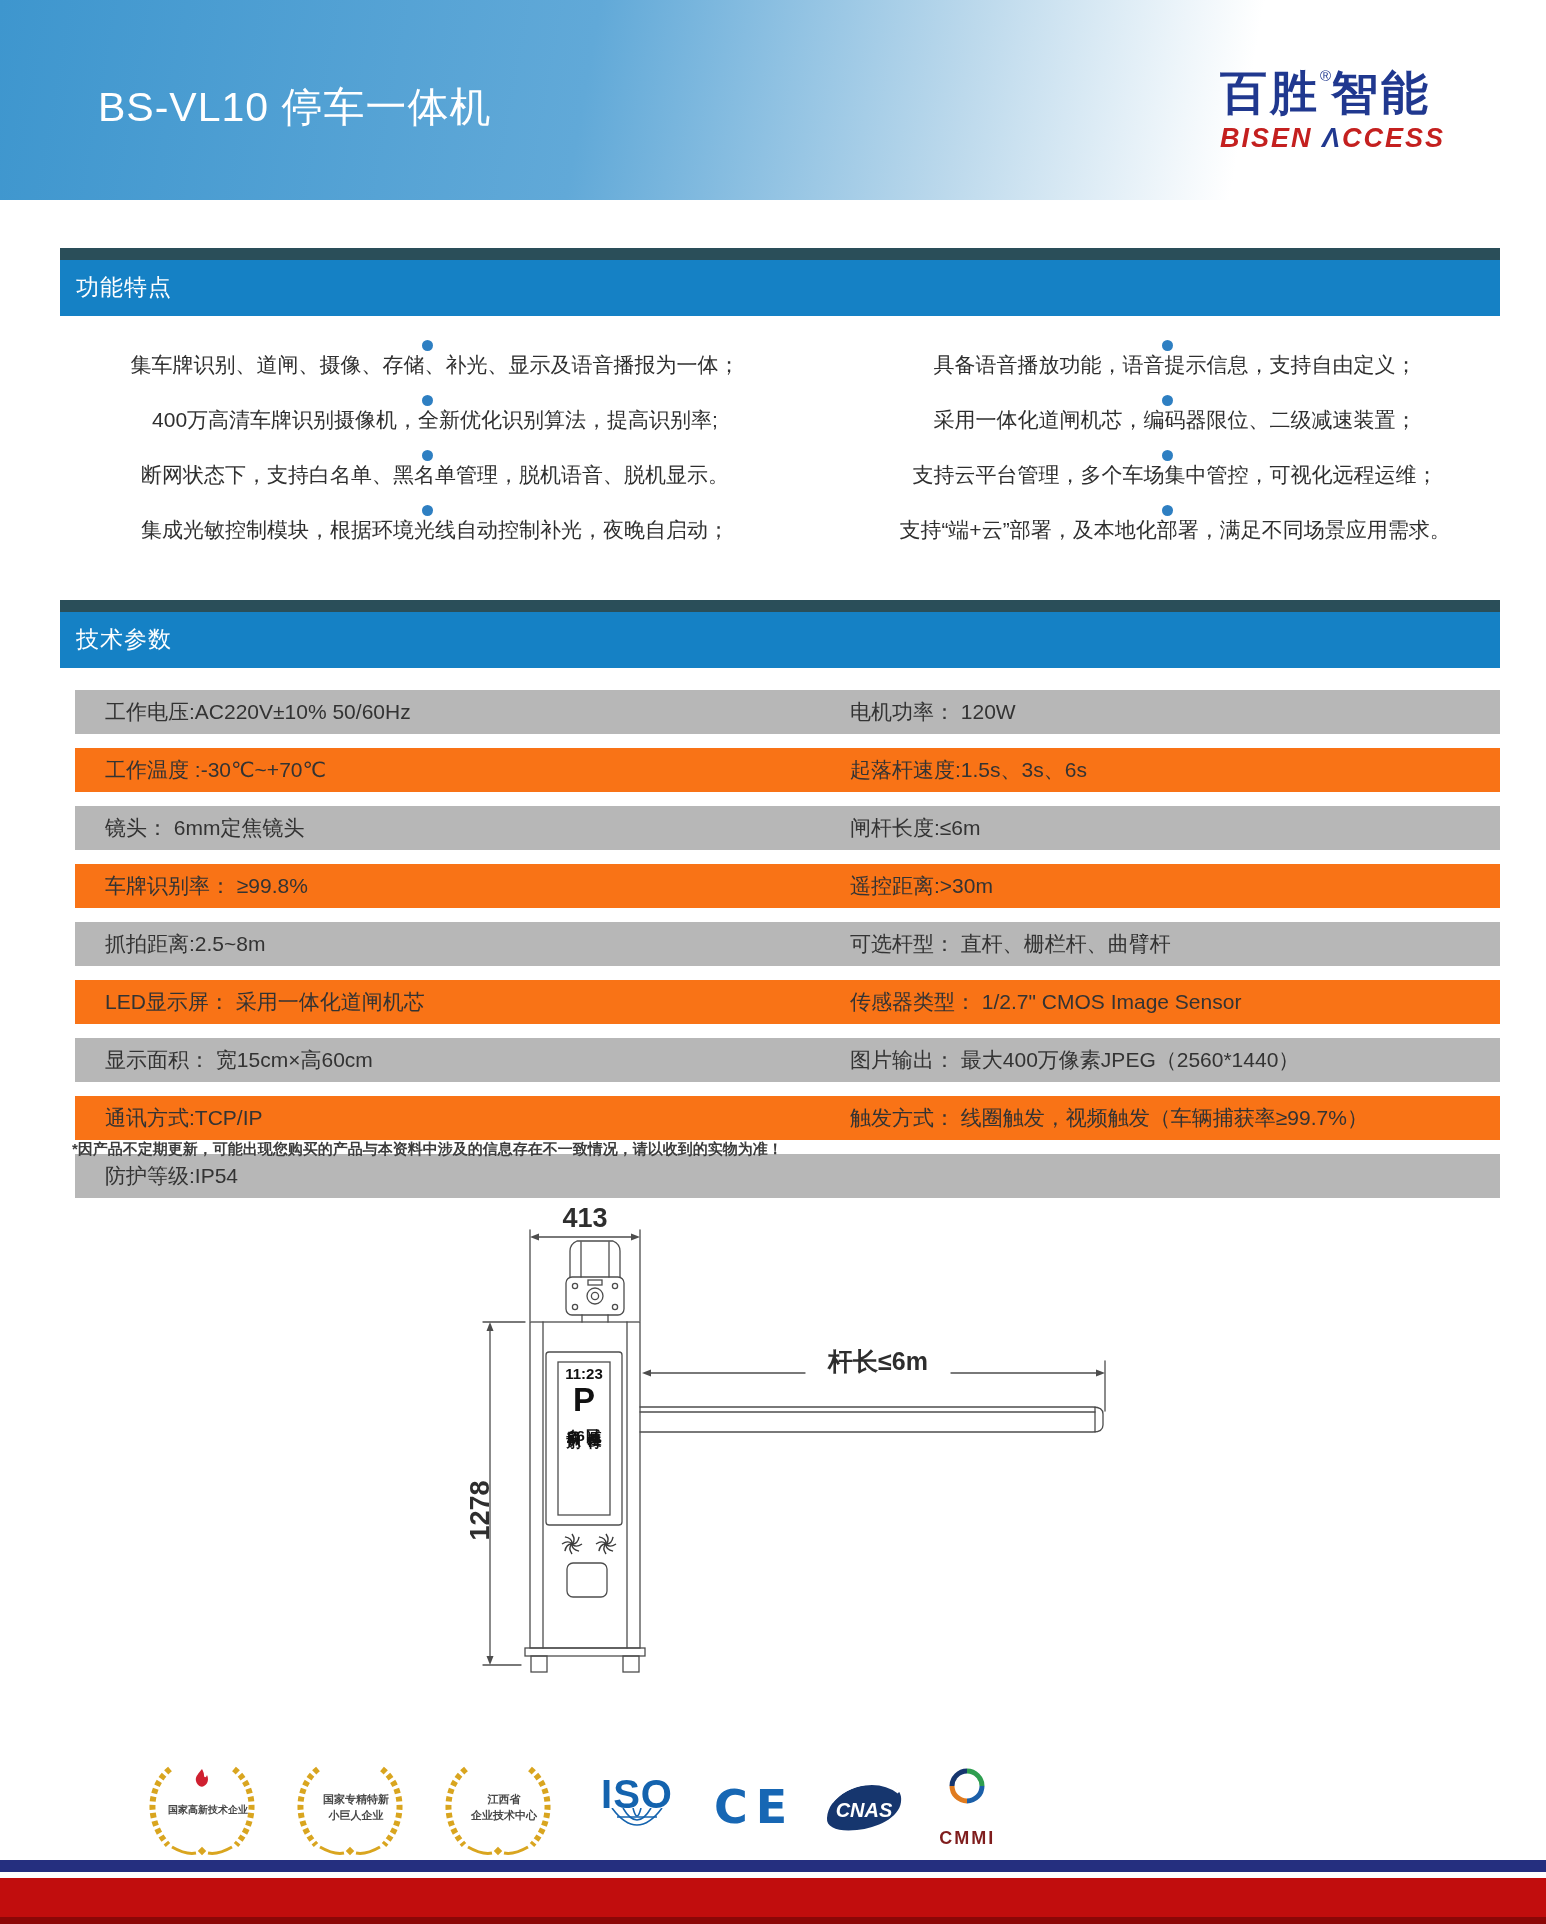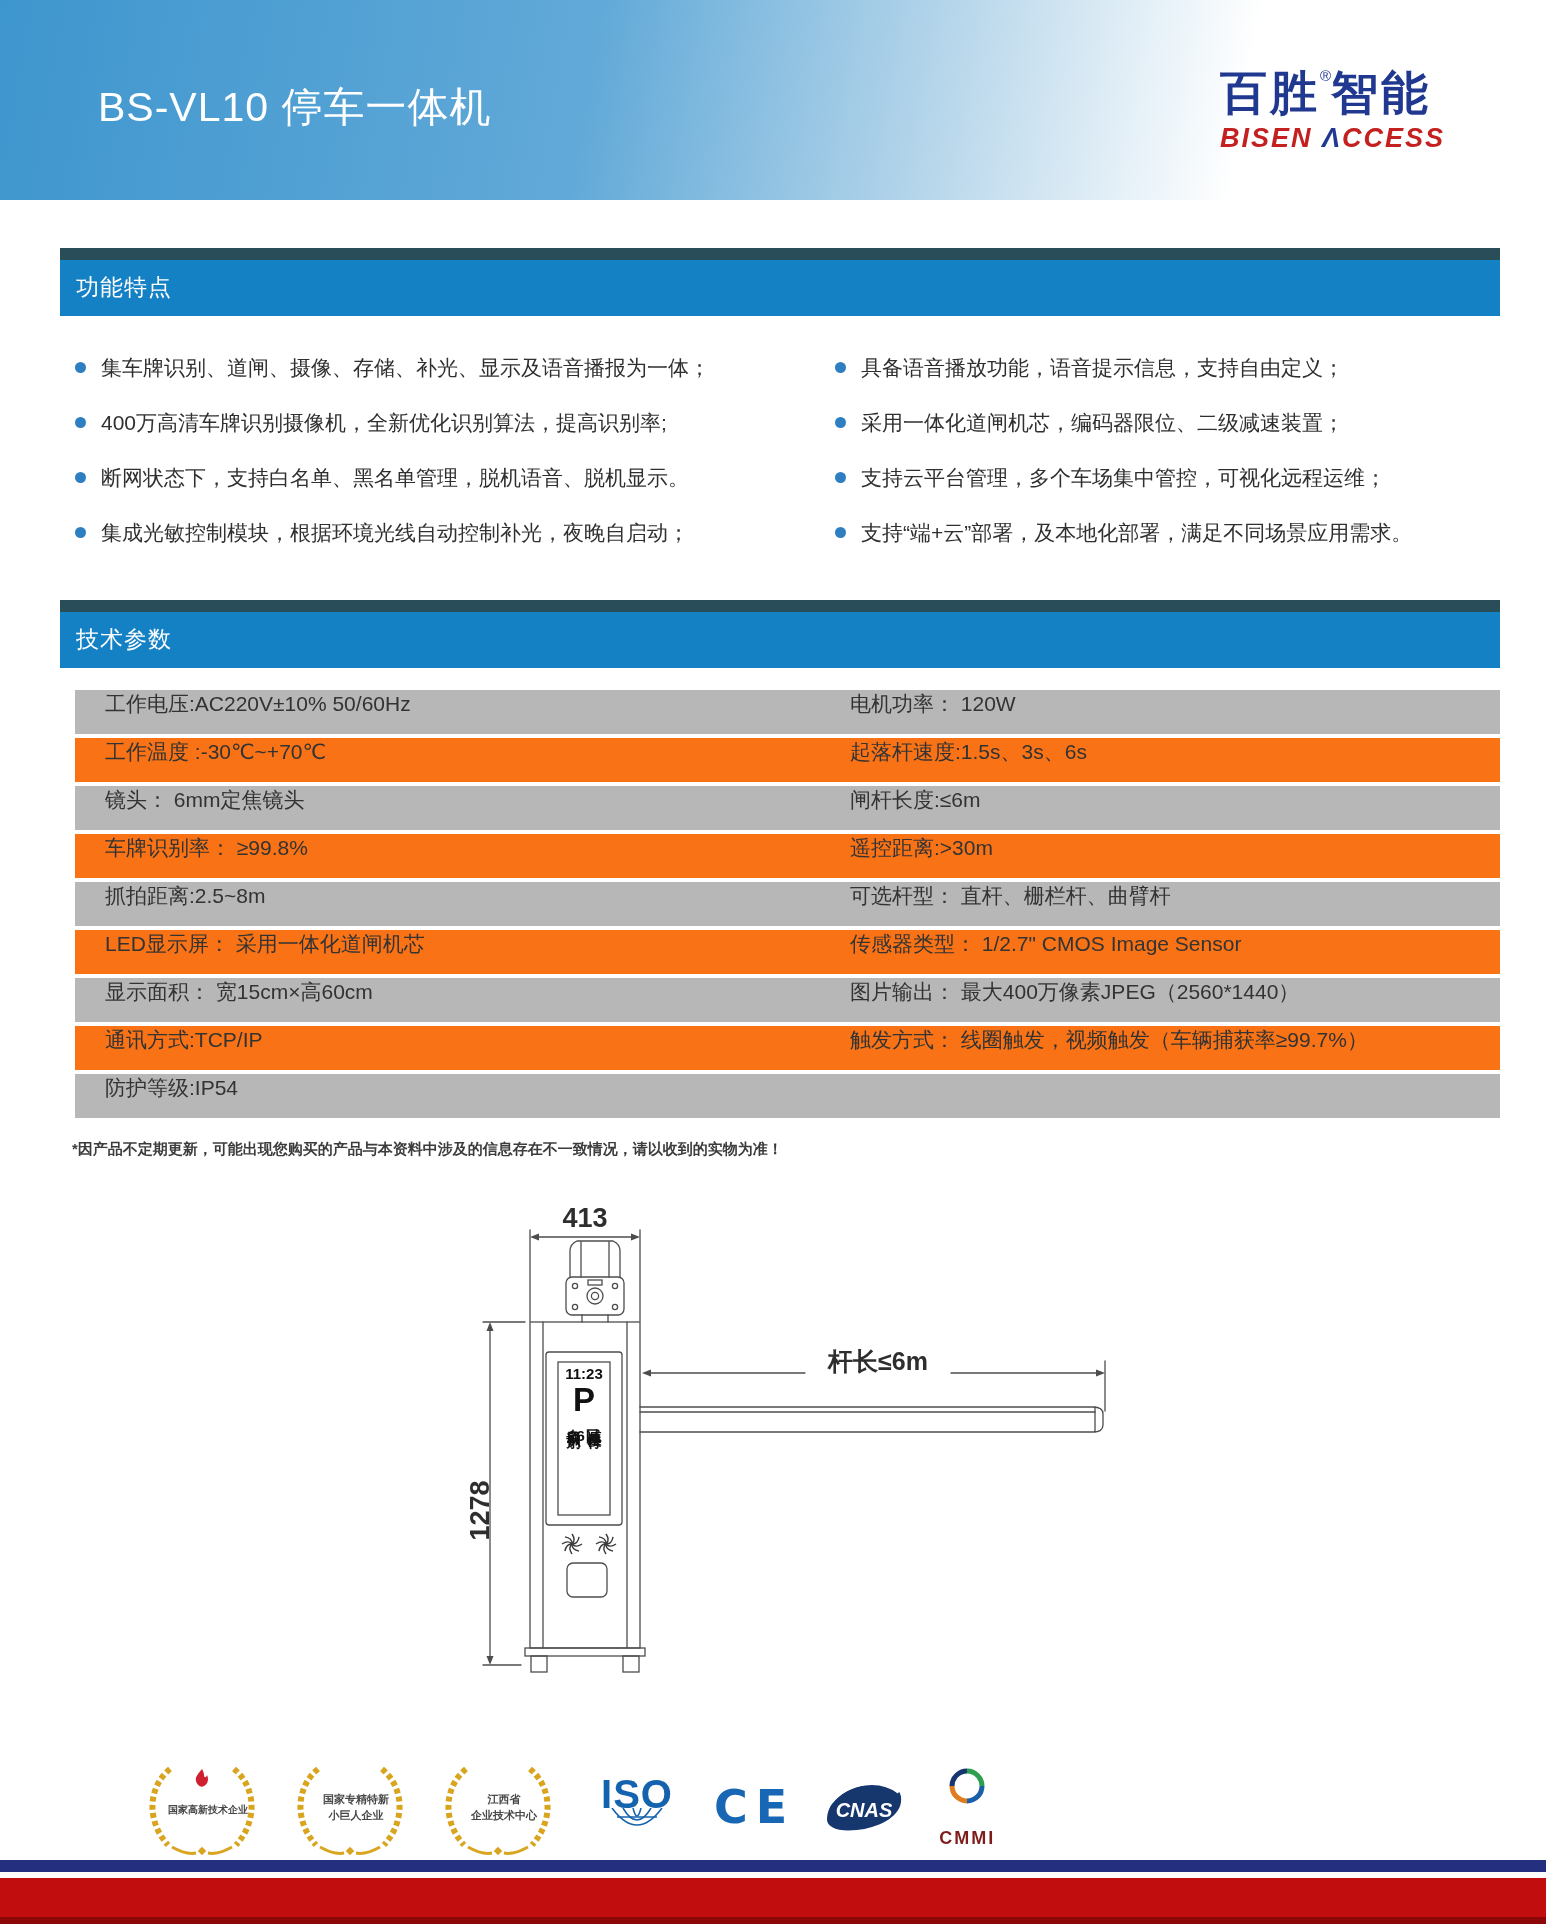--- a/index.html
+++ b/index.html
@@ -22,27 +22,27 @@
   .section-bar{position:absolute;left:60px;width:1440px;height:68px;box-sizing:border-box;
     background:#1581c5;border-top:12px solid #2a4e59;color:#ffffff;font-size:23px;
     font-weight:500;line-height:54px;padding-left:16px;letter-spacing:1px;}
   .bar-features{top:248px;}
   .bar-specs{top:600px;}
 
   
   .features-col{position:absolute;top:340px;}
   .features-left{left:75px;width:720px;}
   .features-right{left:835px;width:680px;}
-  .feat-item{display:flex;align-items:center;height:55px;}
+  .feat-item{display:flex;align-items:center;height:55px;flex-direction:column;}
   .dot{width:11px;height:11px;border-radius:50%;background:#2e7fc2;margin-right:15px;flex-shrink:0;}
   .feat-text{font-size:21px;color:#2f2f2f;font-weight:500;white-space:nowrap;}
 
   
   .spec-table{position:absolute;left:75px;top:690px;width:1425px;}
-  .spec-row{display:flex;height:44px;margin-bottom:4px;
+  .spec-row{display:flex;align-items:center;height:44px;margin-bottom:14px;
     font-size:21px;color:#333333;font-weight:500;}
   .spec-row.odd{background:#b7b7b7;}
   .spec-row.even{background:#f97316;}
   .spec-cell-left{width:775px;padding-left:30px;box-sizing:border-box;white-space:nowrap;}
   .spec-cell-right{flex:1;white-space:nowrap;}
   .footnote{position:absolute;left:72px;top:1140px;font-size:15px;color:#3c3c3c;font-weight:600;}
 
   
   .drawing{position:absolute;left:455px;top:1215px;width:660px;height:525px;}
   .d-label{position:absolute;color:#2e2e2e;font-weight:600;text-align:center;}

